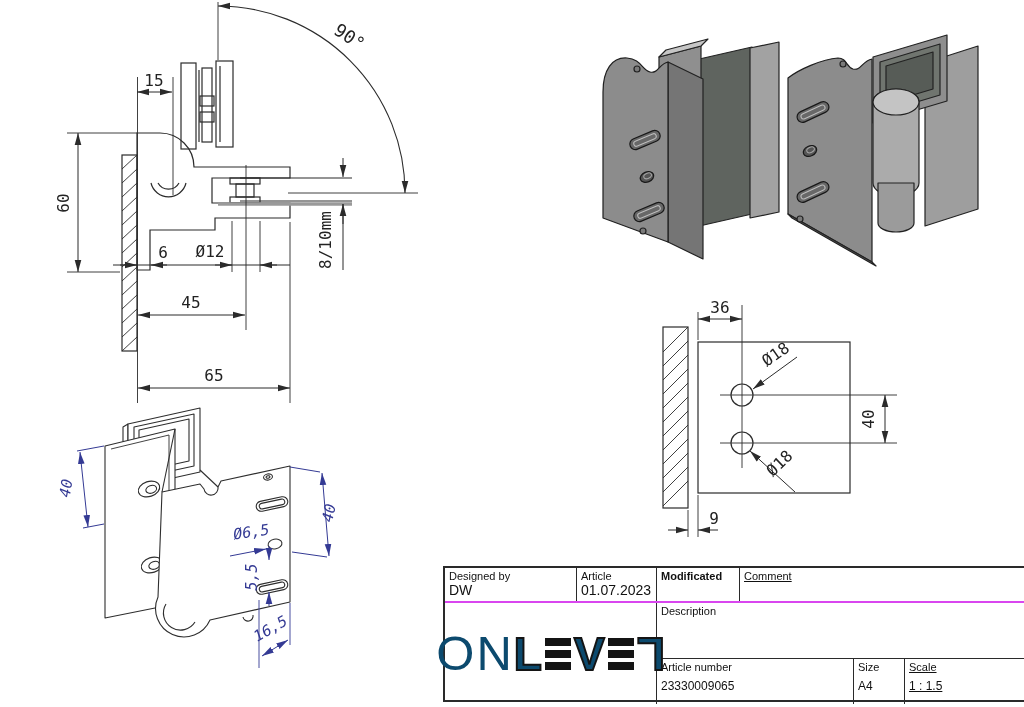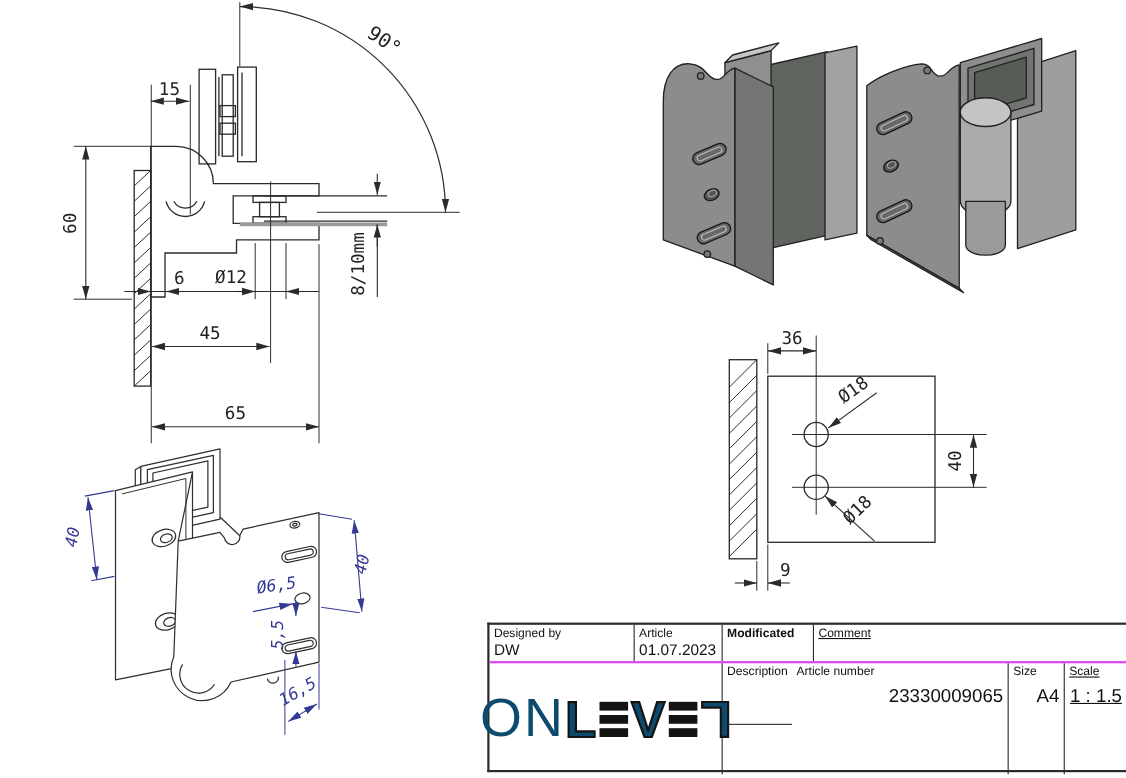--- a/index.html
+++ b/index.html
@@ -13,26 +13,26 @@
   .tblock{position:absolute;left:443px;top:566px;width:581px;height:136px;
           border:2px solid #2a2a2a;border-right:none;box-sizing:border-box;background:#fff;color:#111;}
   .tb-top{display:flex;height:33px;border-bottom:2px solid #d946ef;}
   .tb-cell{box-sizing:border-box;padding:2px 4px;border-right:1px solid #2a2a2a;overflow:hidden;}
   .tb-cell:last-child{border-right:none;text-decoration:underline;}
   .tb-label{font-size:11px;line-height:12px;}
   .tb-value{font-size:14px;line-height:15px;margin-top:1px;}
   .c-designed{width:132px;}.c-created{width:80px;}.c-modif{width:83px;font-weight:bold;}.c-comment{flex:1;}
   .tb-bottom{display:flex;height:101px;}
   .logo-cell{width:212px;border-right:1px solid #2a2a2a;display:flex;align-items:center;justify-content:center;box-sizing:border-box;}
-  .tb-right{flex:1;display:flex;flex-direction:row;}
+  .tb-right{flex:1;display:flex;flex-direction:column;}
   .desc-cell{height:56px;border-bottom:1px solid #2a2a2a;box-sizing:border-box;padding:2px 4px;}
   .desc-lines{text-align:center;font-size:15px;line-height:18px;margin-top:1px;}
   .tb-botrow{flex:1;display:flex;}
   .art-cell{width:197px;}.size-cell{width:51px;}.scale-cell{flex:1;}
-  .cell-mid{text-align:right;font-size:17px;margin-top:6px;}
+  .cell-mid{text-align:left;font-size:12px;margin-top:6px;}
   
   .logo{display:flex;align-items:center;color:#0c4a6e;}
   .logo-on{font-size:49px;font-weight:400;letter-spacing:2px;line-height:1;}
   .logo-heavy{font-size:46px;font-weight:700;line-height:1;-webkit-text-stroke:2px #141414;}
   .logo-e{width:26px;height:32px;display:inline-flex;flex-direction:column;justify-content:space-between;margin:0 3px;}
   .logo-e i{display:block;height:8px;background:#141414;}
   .logo-flip{transform:rotate(180deg);display:inline-block;}
 </style>
 </head>
 <body>

